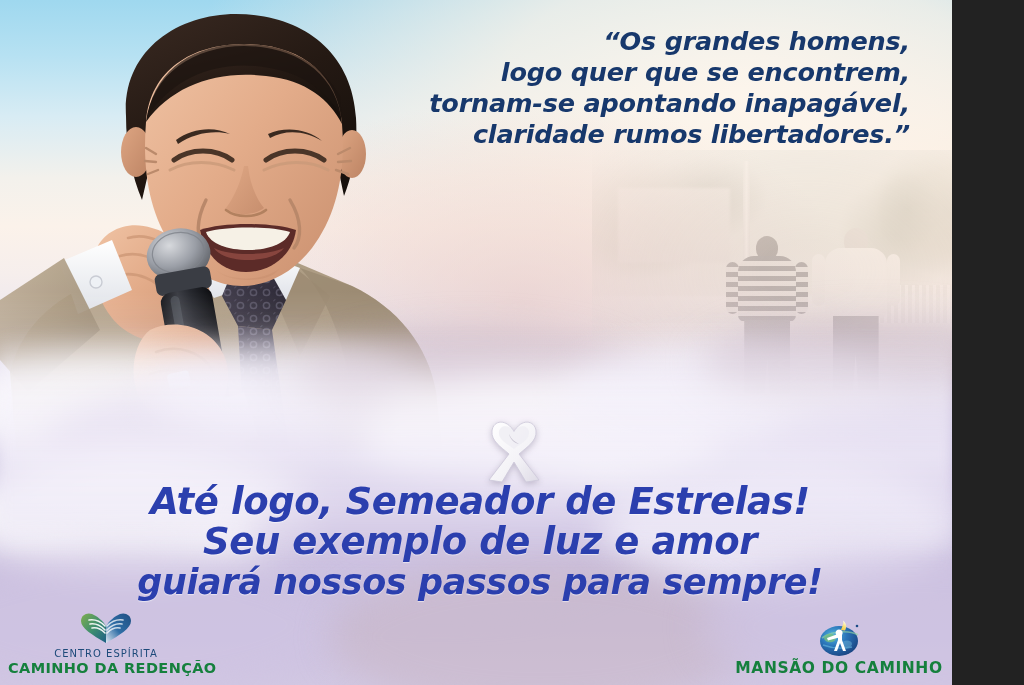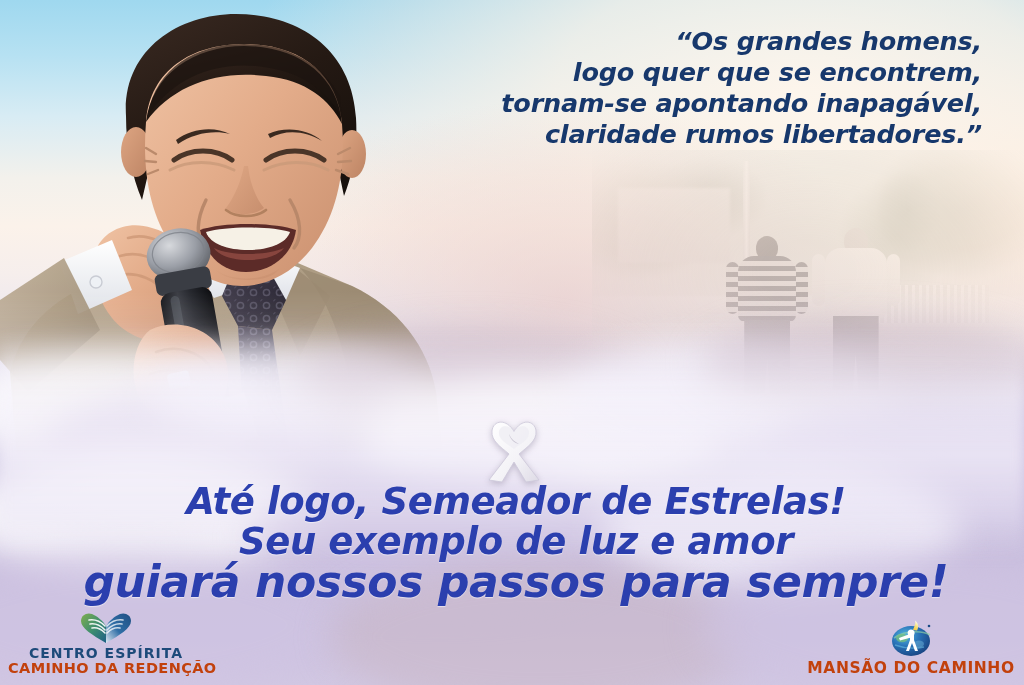--- a/index.html
+++ b/index.html
@@ -3,21 +3,21 @@
 <meta charset="utf-8">
 <title>Memorial Tribute</title>
 <style>
   html, body {
     margin: 0;
     padding: 0;
     background: #222;
   }
   #poster {
     position: relative;
-    width: 1024px;
+    width: 952px;
     height: 685px;
     overflow: hidden;
     font-family: "DejaVu Sans", "Liberation Sans", sans-serif;
     background: #cfe9f6;
   }
 
   
   .bg-base {
     position: absolute; inset: 0;
     background:
@@ -199,21 +199,21 @@
     font-family: "DejaVu Sans", "Liberation Sans", sans-serif;
     font-style: italic;
     font-weight: 700;
     font-size: 37px;
     line-height: 40px;
     letter-spacing: -0.4px;
     color: #2b3fae;
     text-shadow: 0 1px 1px rgba(255,255,255,0.55);
     white-space: nowrap;
   }
-  .headline-line.l3 { font-size: 44px; }
+  .headline-line.l3 { font-size: 35px; }
 
   
   .ribbon {
     position: absolute;
     left: 485px; top: 414px;
     width: 58px; height: 72px;
     filter: drop-shadow(0 2px 3px rgba(120,110,140,0.38));
   }
 
   
@@ -222,33 +222,33 @@
     bottom: 8px;
     text-align: center;
   }
   .logo-left  { left: 8px;  width: 196px; }
   .logo-right { right: 6px; width: 214px; }
 
   .logo-mark { display:block; margin: 0 auto 2px; }
 
   .logo-text-top {
     font-family: "DejaVu Sans", "Liberation Sans", sans-serif;
-    font-weight: 700;
-    font-size: 14px;
+    font-weight: 400;
+    font-size: 10px;
     letter-spacing: 1.0px;
     color: #1d4a7a;
     line-height: 13px;
     white-space: nowrap;
   }
   .logo-text-main {
     font-family: "DejaVu Sans", "Liberation Sans", sans-serif;
     font-weight: 700;
     font-size: 14.5px;
     letter-spacing: 0.4px;
-    color: #c2410c;
+    color: #15803d;
     line-height: 17px;
     white-space: nowrap;
   }
   .logo-right .logo-text-main { font-size: 15.5px; letter-spacing: 0.6px; }
 </style>
 </head>
 <body>
 
 <div id="poster">
 

